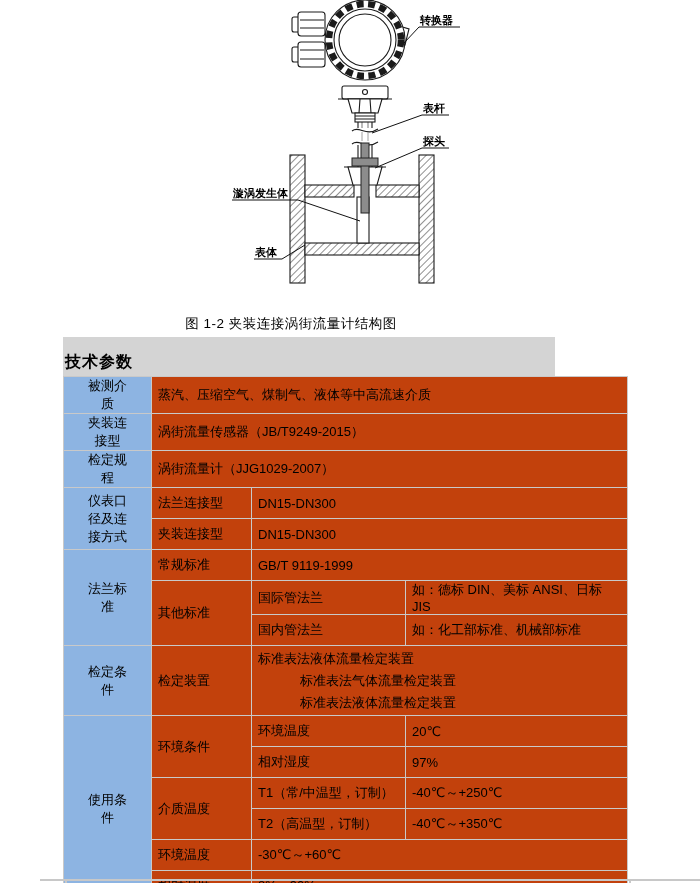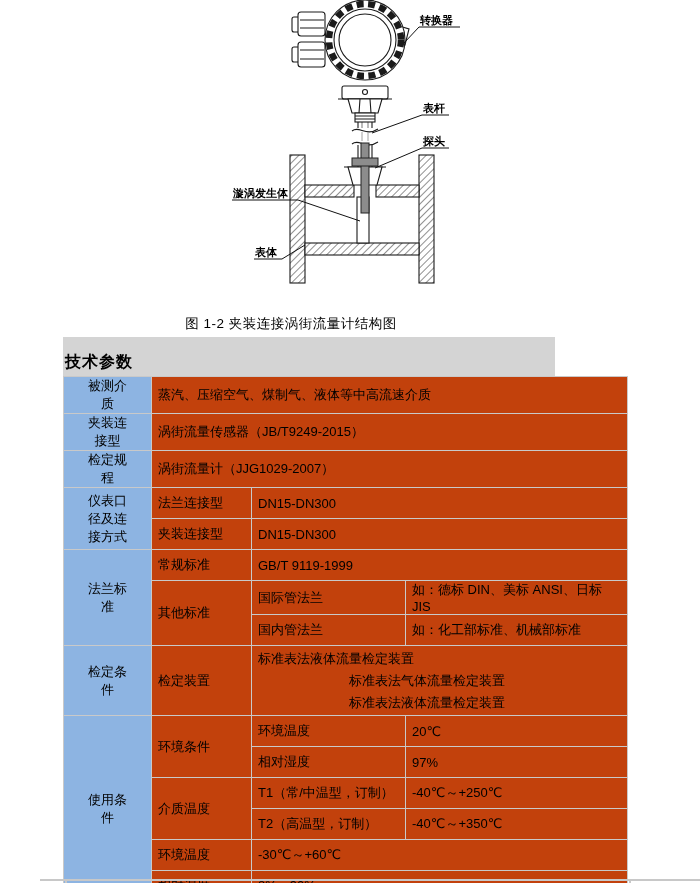--- a/index.html
+++ b/index.html
@@ -37,21 +37,21 @@
     background:#c2410c;
   }
   table.params td.hd {
     background:#8db4e2;
     text-align:center;
     padding:0 20px;
   }
   table.params tr { height:31px; }
   table.params tr.tall { height:70px; }
   .dev-lines { line-height:22px; }
-  .dev-lines .ind { margin-left:91px; }
+  .dev-lines .ind { margin-left:42px; }
   .cut-line {
     position:absolute; top:879px; left:40px; width:660px; height:2px;
     background:#c8c8c8;
   }
   .cut-tick { position:absolute; top:881px; width:2px; height:2px; background:#c8c8c8; }
   .cut-tick.t1 { left:65px; }
   .cut-tick.t2 { left:629px; }
   svg text.fig-label { font-size:11px; font-weight:bold; fill:#000; }
 </style>
 </head>

